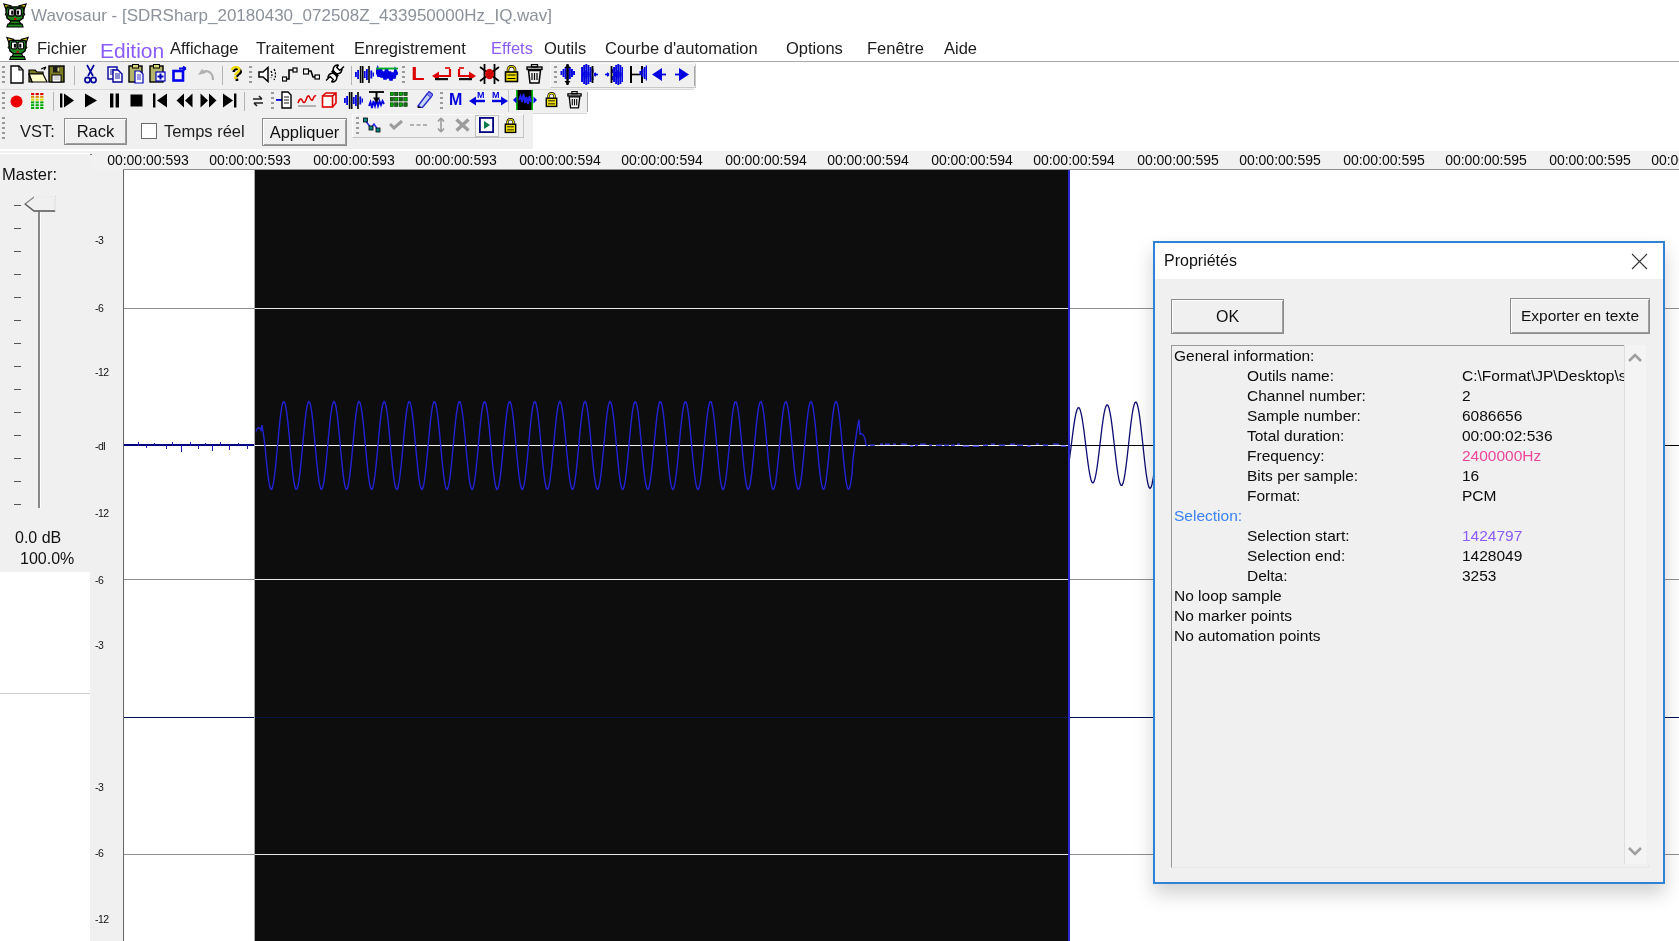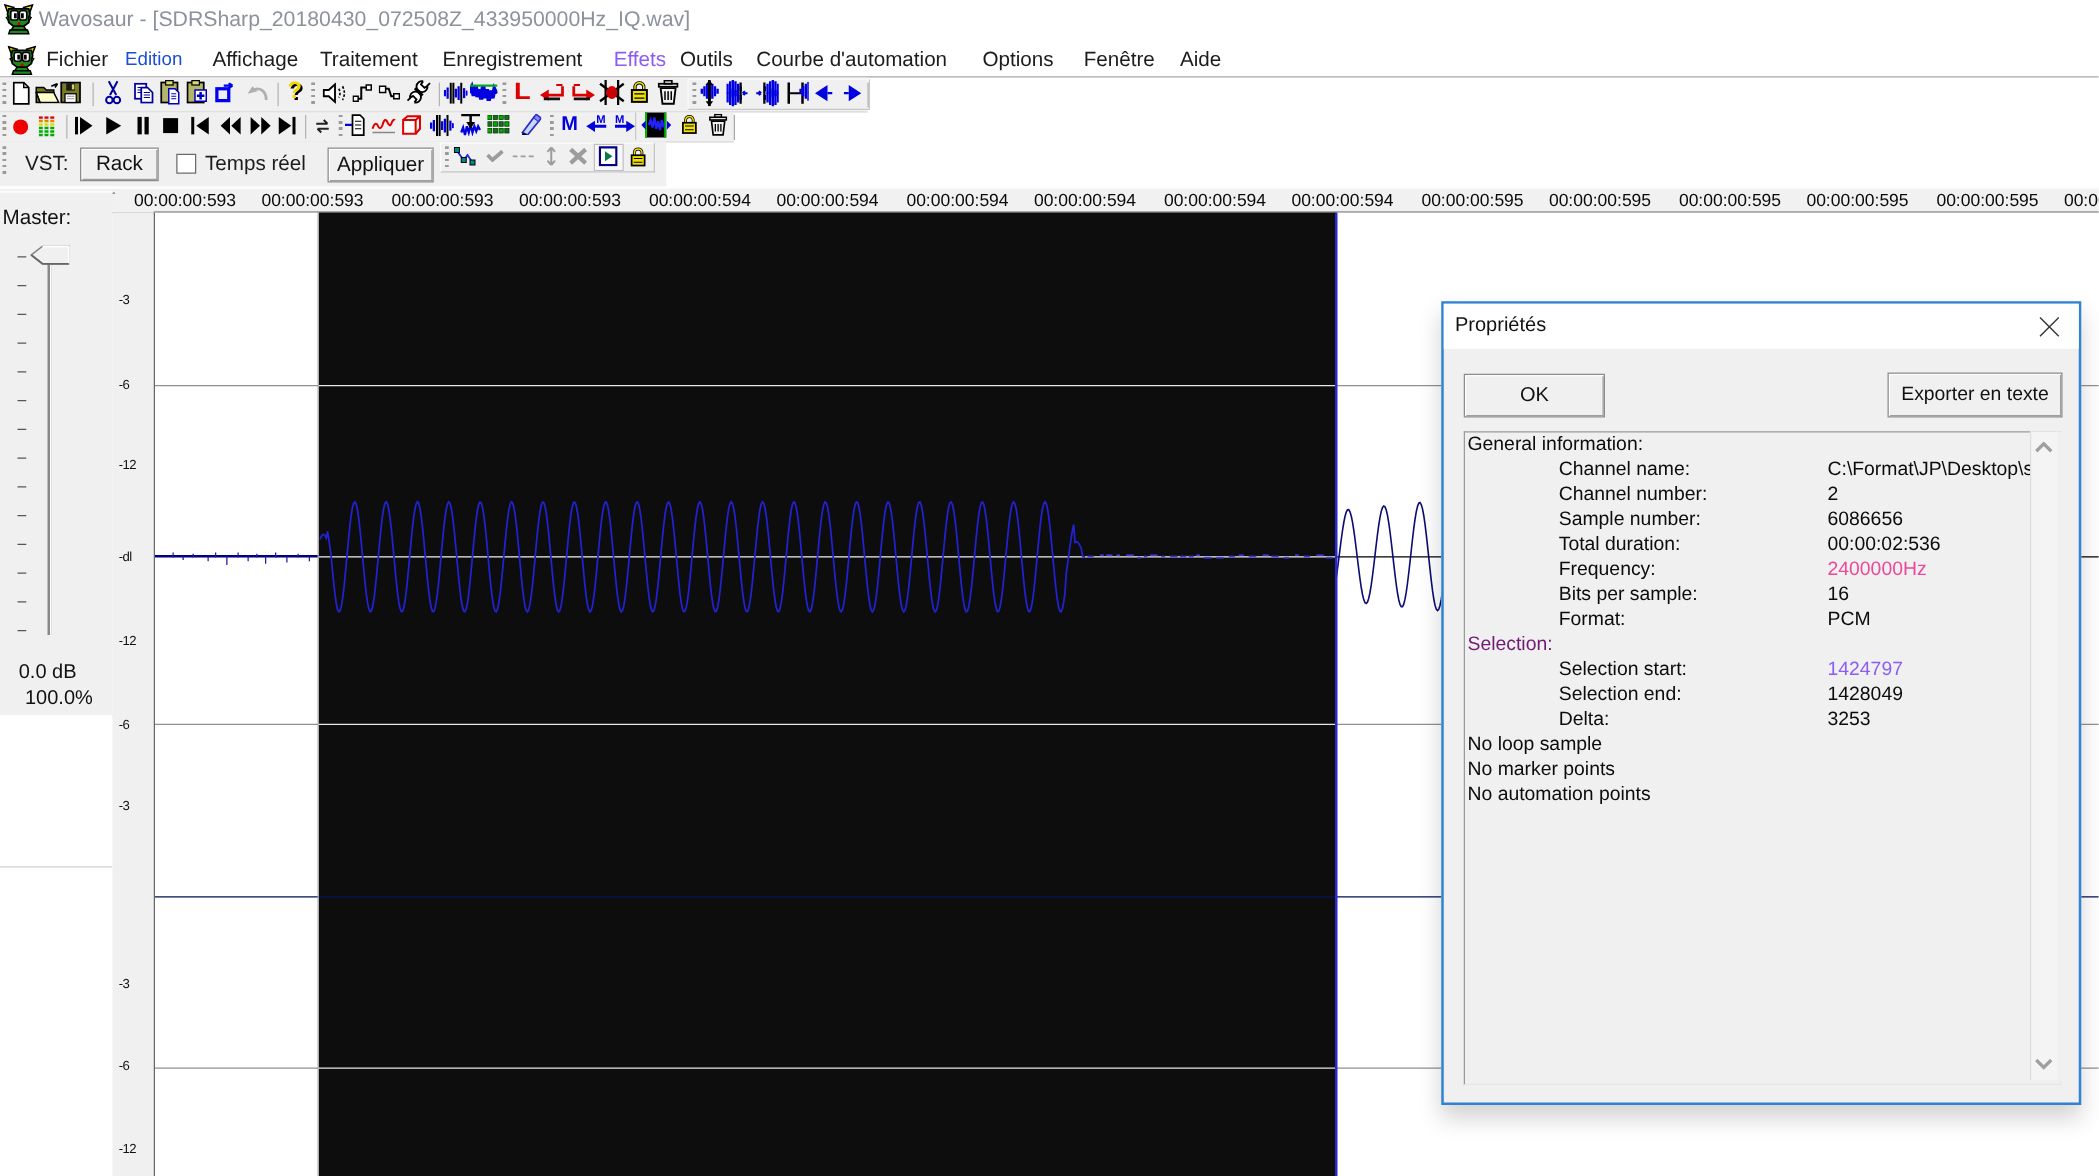--- a/index.html
+++ b/index.html
@@ -35,21 +35,21 @@
     <polygon points="22,11 20,10 20,14" fill="#1d891d" stroke="#000" stroke-width="1"></polygon>
     <rect x="5.6" y="5.6" width="5.8" height="7.4" rx="1.6" fill="#fff" stroke="#000" stroke-width="1.3"></rect>
     <rect x="12.6" y="5.6" width="5.8" height="7.4" rx="1.6" fill="#fff" stroke="#000" stroke-width="1.3"></rect>
     <rect x="8.2" y="7.6" width="2.2" height="4" fill="#000"></rect>
     <rect x="13.8" y="7.6" width="2.2" height="4" fill="#000"></rect>
     <rect x="11.1" y="15" width="2.2" height="2" fill="#cc0000"></rect>
     <polygon points="8,18 16,18 18,21 6,21" fill="#1d891d" stroke="#000" stroke-width="1.2"></polygon>
     <polygon points="5,21 19,21 20,24 4,24" fill="#1d891d" stroke="#000" stroke-width="1.2"></polygon>
   </svg>
 <div class="t" style="left:37px;top:39px;font-size:16.5px;color:#1c1c1c">Fichier</div>
-<div class="t" style="left:100px;top:39px;font-size:15px;color:#1d4ed8">Edition</div>
+<div class="t" style="left:100px;top:39px;font-size:21px;color:#8b5cf6">Edition</div>
 <div class="t" style="left:170px;top:39px;font-size:16.5px;color:#1c1c1c">Affichage</div>
 <div class="t" style="left:256px;top:39px;font-size:16.5px;color:#1c1c1c">Traitement</div>
 <div class="t" style="left:354px;top:39px;font-size:16.5px;color:#1c1c1c">Enregistrement</div>
 <div class="t" style="left:491px;top:39px;font-size:16.5px;color:#8b5cf6">Effets</div>
 <div class="t" style="left:544px;top:39px;font-size:16.5px;color:#1c1c1c">Outils</div>
 <div class="t" style="left:605px;top:39px;font-size:16.5px;color:#1c1c1c">Courbe d'automation</div>
 <div class="t" style="left:786px;top:39px;font-size:16.5px;color:#1c1c1c">Options</div>
 <div class="t" style="left:867px;top:39px;font-size:16.5px;color:#1c1c1c">Fenêtre</div>
 <div class="t" style="left:944px;top:39px;font-size:16.5px;color:#1c1c1c">Aide</div>
 <div class="abs" style="left:0;top:61px;width:1679px;height:1px;background:#a8a8a8"></div>
@@ -565,35 +565,35 @@
 <div class="abs" style="left:0;top:0;width:508px;height:36px;background:#fff"></div>
 <div class="t" style="left:9px;top:9px;font-size:16px;color:#121212">Propriétés</div>
 <svg style="position:absolute;left:476px;top:10px" width="17" height="17" viewBox="0 0 17 17">
 <path d="M1,1 L16,16 M16,1 L1,16" stroke="#333" stroke-width="1.1" fill="none"></path>
     </svg>
 <div class="btn" style="left:16px;top:56px;width:111px;height:33px;font-size:16px;line-height:33px">OK</div>
 <div class="btn" style="left:355px;top:55px;width:138px;height:34px;font-size:15.5px;line-height:34px">Exporter en texte</div>
 <div class="abs" style="left:16px;top:102px;width:476px;height:521px;background:#f0f0f0;border:1px solid #9a9a9a;border-right-color:#e6e6e6;border-bottom-color:#e6e6e6"></div>
 </div>
 <div class="t" style="left:1174px;top:347px;font-size:15.5px;color:#0c0c0c;z-index:5">General information:</div>
-<div class="t" style="left:1247px;top:367px;font-size:15.5px;color:#0c0c0c;z-index:5">Channel name:</div>
+<div class="t" style="left:1247px;top:367px;font-size:15.5px;color:#0c0c0c;z-index:5">Outils name:</div>
 <div class="t" style="left:1462px;top:367px;font-size:15.5px;color:#0c0c0c;z-index:5">C:\Format\JP\Desktop\s</div>
 <div class="t" style="left:1247px;top:387px;font-size:15.5px;color:#0c0c0c;z-index:5">Channel number:</div>
 <div class="t" style="left:1462px;top:387px;font-size:15.5px;color:#0c0c0c;z-index:5">2</div>
 <div class="t" style="left:1247px;top:407px;font-size:15.5px;color:#0c0c0c;z-index:5">Sample number:</div>
 <div class="t" style="left:1462px;top:407px;font-size:15.5px;color:#0c0c0c;z-index:5">6086656</div>
 <div class="t" style="left:1247px;top:427px;font-size:15.5px;color:#0c0c0c;z-index:5">Total duration:</div>
 <div class="t" style="left:1462px;top:427px;font-size:15.5px;color:#0c0c0c;z-index:5">00:00:02:536</div>
 <div class="t" style="left:1247px;top:447px;font-size:15.5px;color:#0c0c0c;z-index:5">Frequency:</div>
 <div class="t" style="left:1462px;top:447px;font-size:15.5px;color:#ec4899;z-index:5">2400000Hz</div>
 <div class="t" style="left:1247px;top:467px;font-size:15.5px;color:#0c0c0c;z-index:5">Bits per sample:</div>
 <div class="t" style="left:1462px;top:467px;font-size:15.5px;color:#0c0c0c;z-index:5">16</div>
 <div class="t" style="left:1247px;top:487px;font-size:15.5px;color:#0c0c0c;z-index:5">Format:</div>
 <div class="t" style="left:1462px;top:487px;font-size:15.5px;color:#0c0c0c;z-index:5">PCM</div>
-<div class="t" style="left:1174px;top:507px;font-size:15.5px;color:#701a75;z-index:5">Selection:</div>
+<div class="t" style="left:1174px;top:507px;font-size:15.5px;color:#3b82f6;z-index:5">Selection:</div>
 <div class="t" style="left:1247px;top:527px;font-size:15.5px;color:#0c0c0c;z-index:5">Selection start:</div>
 <div class="t" style="left:1462px;top:527px;font-size:15.5px;color:#8b5cf6;z-index:5">1424797</div>
 <div class="t" style="left:1247px;top:547px;font-size:15.5px;color:#0c0c0c;z-index:5">Selection end:</div>
 <div class="t" style="left:1462px;top:547px;font-size:15.5px;color:#0c0c0c;z-index:5">1428049</div>
 <div class="t" style="left:1247px;top:567px;font-size:15.5px;color:#0c0c0c;z-index:5">Delta:</div>
 <div class="t" style="left:1462px;top:567px;font-size:15.5px;color:#0c0c0c;z-index:5">3253</div>
 <div class="t" style="left:1174px;top:587px;font-size:15.5px;color:#0c0c0c;z-index:5">No loop sample</div>
 <div class="t" style="left:1174px;top:607px;font-size:15.5px;color:#0c0c0c;z-index:5">No marker points</div>
 <div class="t" style="left:1174px;top:627px;font-size:15.5px;color:#0c0c0c;z-index:5">No automation points</div>
 <div class="abs" style="left:1645px;top:345px;width:16px;height:520px;background:#f0f0f0;z-index:6"></div>

